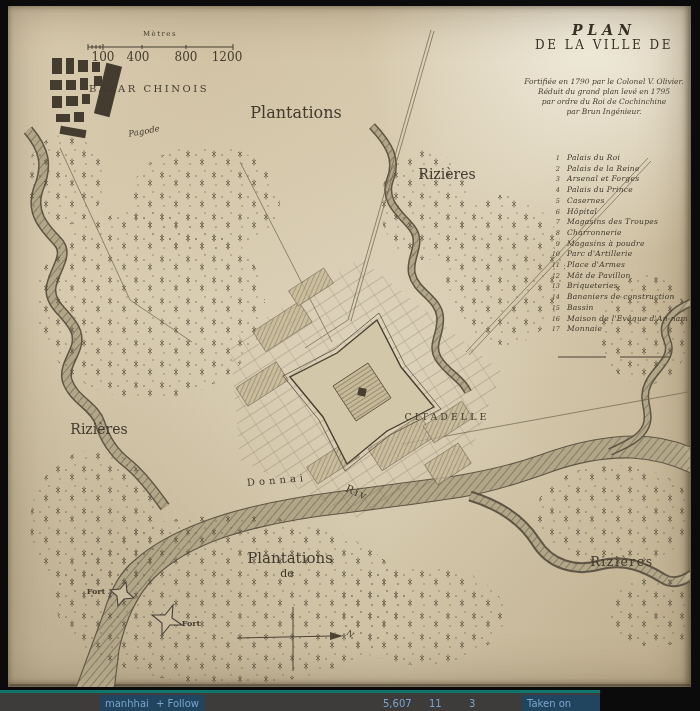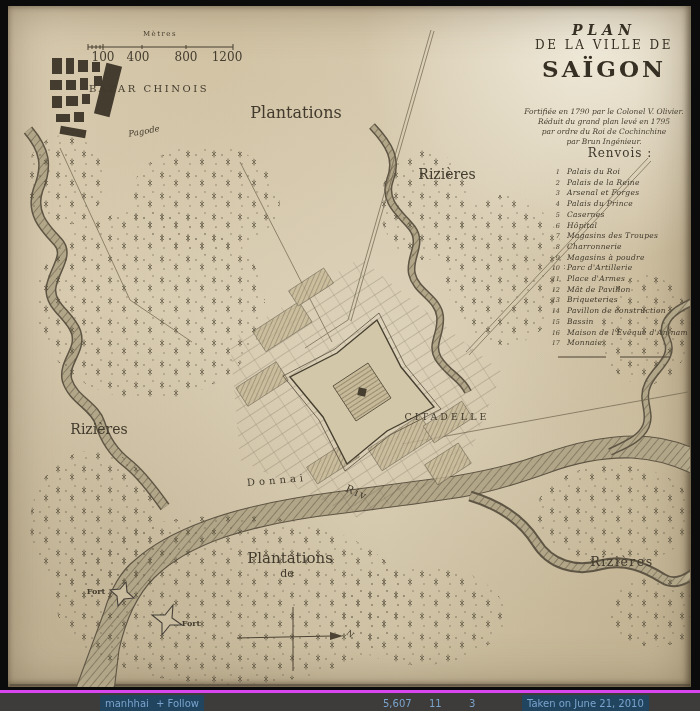--- a/index.html
+++ b/index.html
@@ -26,21 +26,21 @@
   .t3{font-size:23px;font-weight:bold;letter-spacing:3px;margin-top:3px;}
   .subtitle{margin-top:25px;font-size:7.5px;font-style:italic;line-height:10px;color:#4a4233;}
   .legend{position:absolute;left:548px;top:146px;width:144px;color:#3f382c;}
   .legend-title{text-align:center;font-size:12px;letter-spacing:1px;}
   .legend-list{margin-top:7px;}
   .legend-row{display:flex;line-height:10.7px;}
   .legend-num{width:12px;text-align:right;margin-right:7px;font-size:6.5px;font-style:italic;color:#4a4233;}
   .legend-label{font-size:7.5px;font-style:italic;letter-spacing:.3px;}
   .sb-title{position:absolute;left:160px;top:30px;font-size:7px;letter-spacing:1.5px;transform:translateX(-50%);color:#443d2f;}
   .sb-tick{position:absolute;top:50px;font-size:12px;transform:translateX(-50%);color:#443d2f;}
-  .footer{position:absolute;left:0;top:690px;width:700px;height:21px;background:#3d3c3a;border-top:3px solid #d946ef;box-sizing:border-box;overflow:hidden;}
+  .footer{position:absolute;left:0;top:690px;width:600px;height:21px;background:#3d3c3a;border-top:3px solid #0f766e;box-sizing:border-box;overflow:hidden;}
   .f-item{position:absolute;top:2px;font-size:10px;color:#7aa3cd;font-family:"DejaVu Sans",sans-serif;line-height:18px;}
   .chip{background:#21455f;padding:0 5px;}
   .f-user{left:100px;}
   .f-follow{left:151px;}
   .f-views{left:383px;}
   .f-faves{left:429px;}
   .f-comments{left:469px;}
   .f-taken{left:522px;}
 </style>
 </head>
@@ -202,31 +202,29 @@
       <span class="map-label" style="left: 290px; top: 558px; font-size: 15px; transform: translate(-50%, -50%) rotate(0deg);">Plantations</span>
       <span class="map-label" style="left: 287px; top: 573px; font-size: 11px; transform: translate(-50%, -50%) rotate(0deg);">de</span>
       <span class="map-label" style="left: 96px; top: 591px; font-size: 8px; font-weight: 700; transform: translate(-50%, -50%) rotate(0deg);">Fort</span>
       <span class="map-label" style="left: 191px; top: 623px; font-size: 8px; font-weight: 700; transform: translate(-50%, -50%) rotate(0deg);">Fort</span>
       <span class="map-label" style="left: 350px; top: 634px; font-size: 8px; transform: translate(-50%, -50%) rotate(40deg);">N</span>
     </div>
 
   <div class="title-block">
     <div class="t1">PLAN</div>
     <div class="t2">DE LA VILLE DE</div>
-    <div class="t3">SAÏGON</div>
     <div class="subtitle">
       <div>Fortifiée en 1790 par le Colonel V. Olivier.</div>
       <div>Réduit du grand plan levé en 1795</div>
       <div>par ordre du Roi de Cochinchine</div>
       <div>par Brun Ingénieur.</div>
     </div>
   </div>
 
   <div class="legend">
-    <div class="legend-title">Renvois :</div>
     <div class="legend-list">
         <div class="legend-row">
           <span class="legend-num">1</span>
           <span class="legend-label">Palais du Roi</span>
         </div>
         <div class="legend-row">
           <span class="legend-num">2</span>
           <span class="legend-label">Palais de la Reine</span>
         </div>
         <div class="legend-row">
@@ -268,21 +266,21 @@
         <div class="legend-row">
           <span class="legend-num">12</span>
           <span class="legend-label">Mât de Pavillon</span>
         </div>
         <div class="legend-row">
           <span class="legend-num">13</span>
           <span class="legend-label">Briqueteries</span>
         </div>
         <div class="legend-row">
           <span class="legend-num">14</span>
-          <span class="legend-label">Pavillon de construction</span>
+          <span class="legend-label">Bananiers de construction</span>
         </div>
         <div class="legend-row">
           <span class="legend-num">15</span>
           <span class="legend-label">Bassin</span>
         </div>
         <div class="legend-row">
           <span class="legend-num">16</span>
           <span class="legend-label">Maison de l'Evêque d'An-nam</span>
         </div>
         <div class="legend-row">

